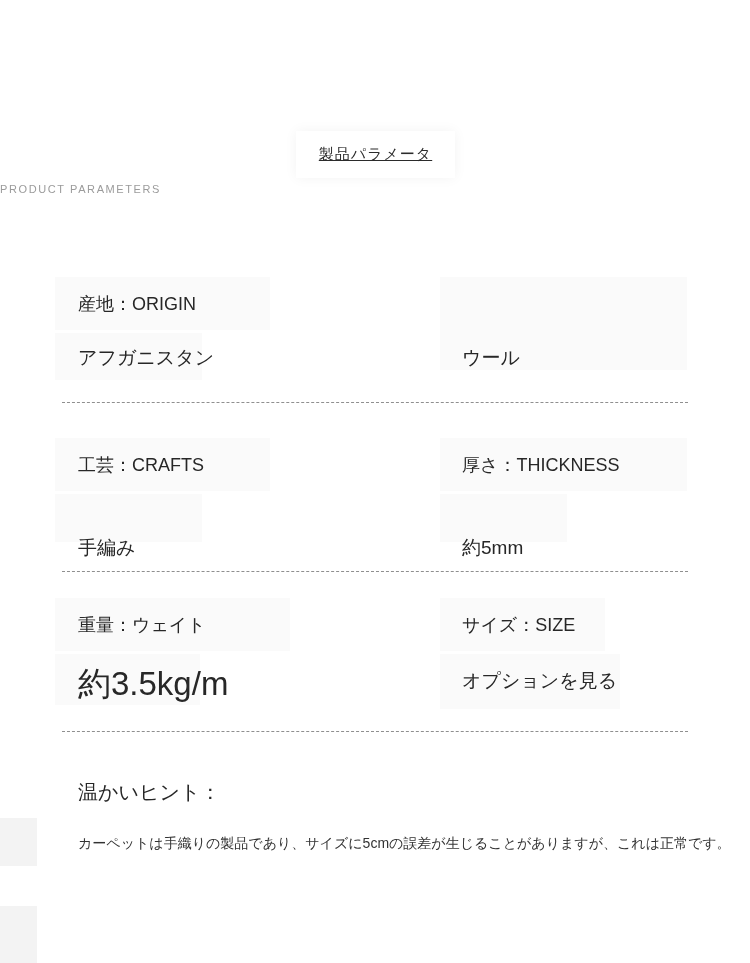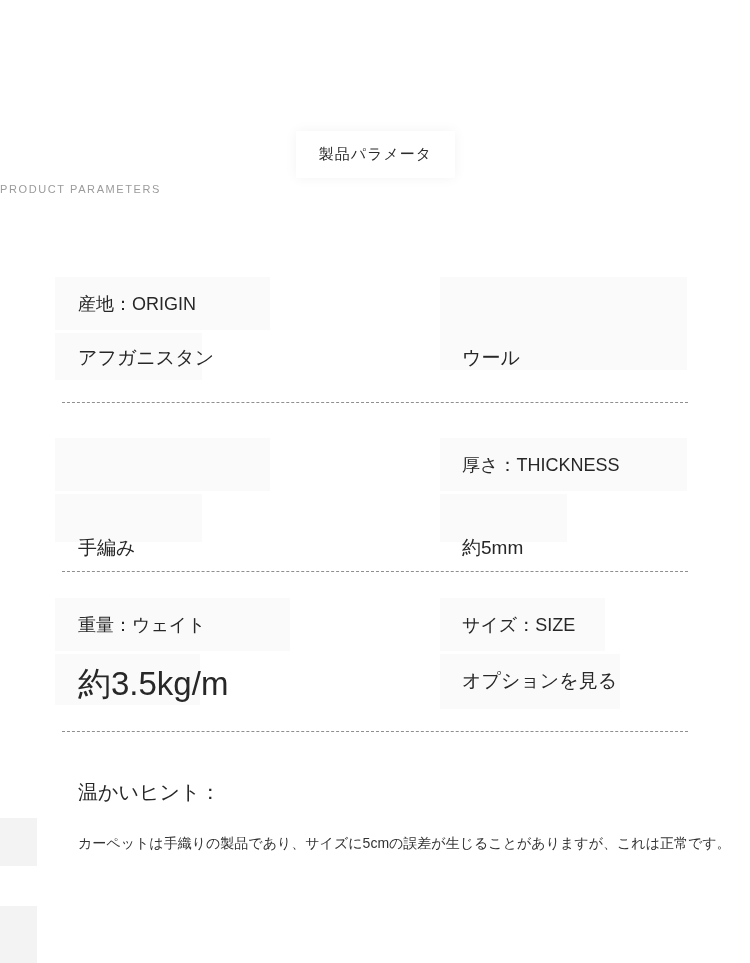--- a/index.html
+++ b/index.html
@@ -31,20 +31,21 @@
     width: 159px; height: 47px;
     background: #ffffff;
     box-shadow: 0 0 12px rgba(0,0,0,0.05);
     display: flex; align-items: center; justify-content: center;
   }
   .page-title {
     font-size: 15px;
     letter-spacing: 1px;
     color: #2b2b2b;
     white-space: nowrap;
+    text-decoration: underline;
   }
   .page-subtitle {
     position: absolute;
     left: 0; top: 183px;
     width: 750px;
     text-align: left;
     font-size: 11px;
     letter-spacing: 1.6px;
     color: #9b9b9b;
     white-space: nowrap;
@@ -128,20 +129,21 @@
     <span class="page-title">製品パラメータ</span>
   </div>
   <div class="page-subtitle">PRODUCT PARAMETERS</div>
 
   <div class="spec-label col-l r1-label">産地：ORIGIN</div>
   <div class="spec-value col-l r1-value">アフガニスタン</div>
   <div class="spec-value col-r r1-value">ウール</div>
 
   <div class="sep sep-1"></div>
 
+  <div class="spec-label col-l r2-label">工芸：CRAFTS</div>
   <div class="spec-value col-l r2-value">手編み</div>
   <div class="spec-label col-r r2-label">厚さ：THICKNESS</div>
   <div class="spec-value col-r r2-value">約5mm</div>
 
   <div class="sep sep-2"></div>
 
   <div class="spec-label col-l r3-label">重量：ウェイト</div>
   <div class="spec-value big col-l r3-value-l">約3.5kg/m</div>
   <div class="spec-label col-r r3-label">サイズ：SIZE</div>
   <div class="spec-value col-r r3-value-r">オプションを見る</div>

